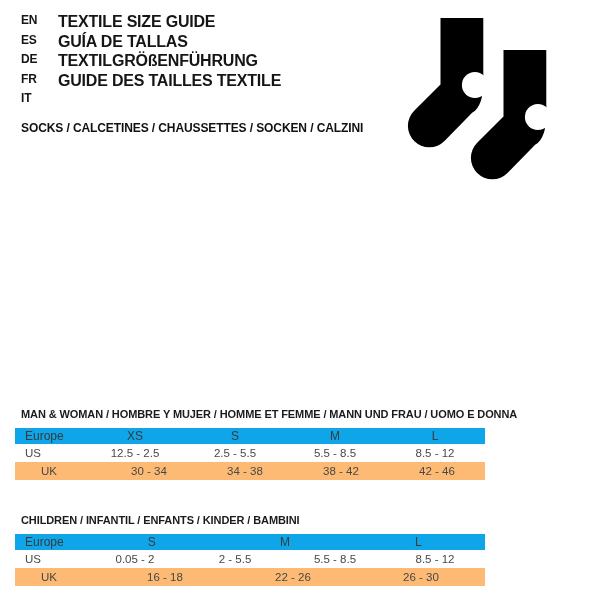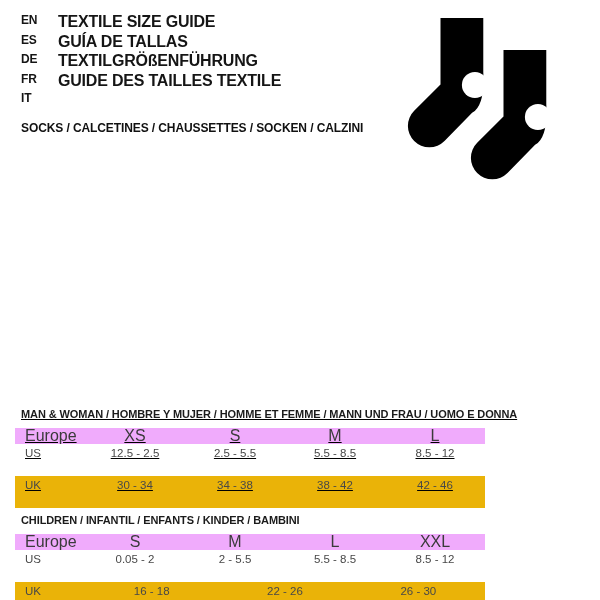--- a/index.html
+++ b/index.html
@@ -32,37 +32,37 @@
     position: absolute; left: 21px; top: 110px;
     font-size: 12px; font-weight: 700; color: #111111;
     letter-spacing: -0.1px; white-space: nowrap; margin-top: 11px;
   }
 
   
   #socks-icon { position: absolute; left: 400px; top: 10px; width: 170px; height: 180px; }
 
   
   .size-section { position: absolute; left: 15px; width: 470px; }
-  .section-0 { top: 408px; text-decoration: underline; }
+  .section-0 { top: 408px; }
   .section-1 { top: 514px; }
   .section-title {
     font-size: 11px; font-weight: 700; color: #1b1b1b;
     letter-spacing: -0.1px; margin: 0 0 0 6px; height: 13px;
     white-space: nowrap;
   }
   .size-table { width: 470px; margin-top: 7px; }
   .thead {
-    display: flex; background: #f0abfc; height: 16px;
-    line-height: 16px; font-size: 16px; color: #3a3a3a;
+    display: flex; background: #0ea5e9; height: 16px;
+    line-height: 16px; font-size: 12px; color: #3a3a3a;
   }
   .trow {
-    display: flex; height: 32px; line-height: 18px;
+    display: flex; height: 18px; line-height: 18px;
     font-size: 11.5px; color: #484848; background: #ffffff;
   }
-  .trow.alt { background: #eab308; }
+  .trow.alt { background: #fdba74; padding-left: 16px; }
   .cell-label { width: 70px; padding-left: 10px; text-align: left; }
   .cell-val { flex: 1 1 0; text-align: center; }
 </style>
 </head>
 <body>
 
 <div id="page">
 
   <section id="lang-block">
       <div class="lang-row">
@@ -129,21 +129,20 @@
         </div>
       </section>
       <section class="size-section section-1">
         <h2 class="section-title">CHILDREN / INFANTIL / ENFANTS / KINDER / BAMBINI</h2>
         <div class="size-table">
           <div class="thead">
             <div class="cell-label">Europe</div>
             <div class="cell-val">S</div>
             <div class="cell-val">M</div>
             <div class="cell-val">L</div>
-            <div class="cell-val">XXL</div>
           </div>
           <div class="trow">
             <div class="cell-label">US</div>
             <div class="cell-val">0.05 - 2</div>
             <div class="cell-val">2 - 5.5</div>
             <div class="cell-val">5.5 - 8.5</div>
             <div class="cell-val">8.5 - 12</div>
           </div>
           <div class="trow alt">
             <div class="cell-label">UK</div>

